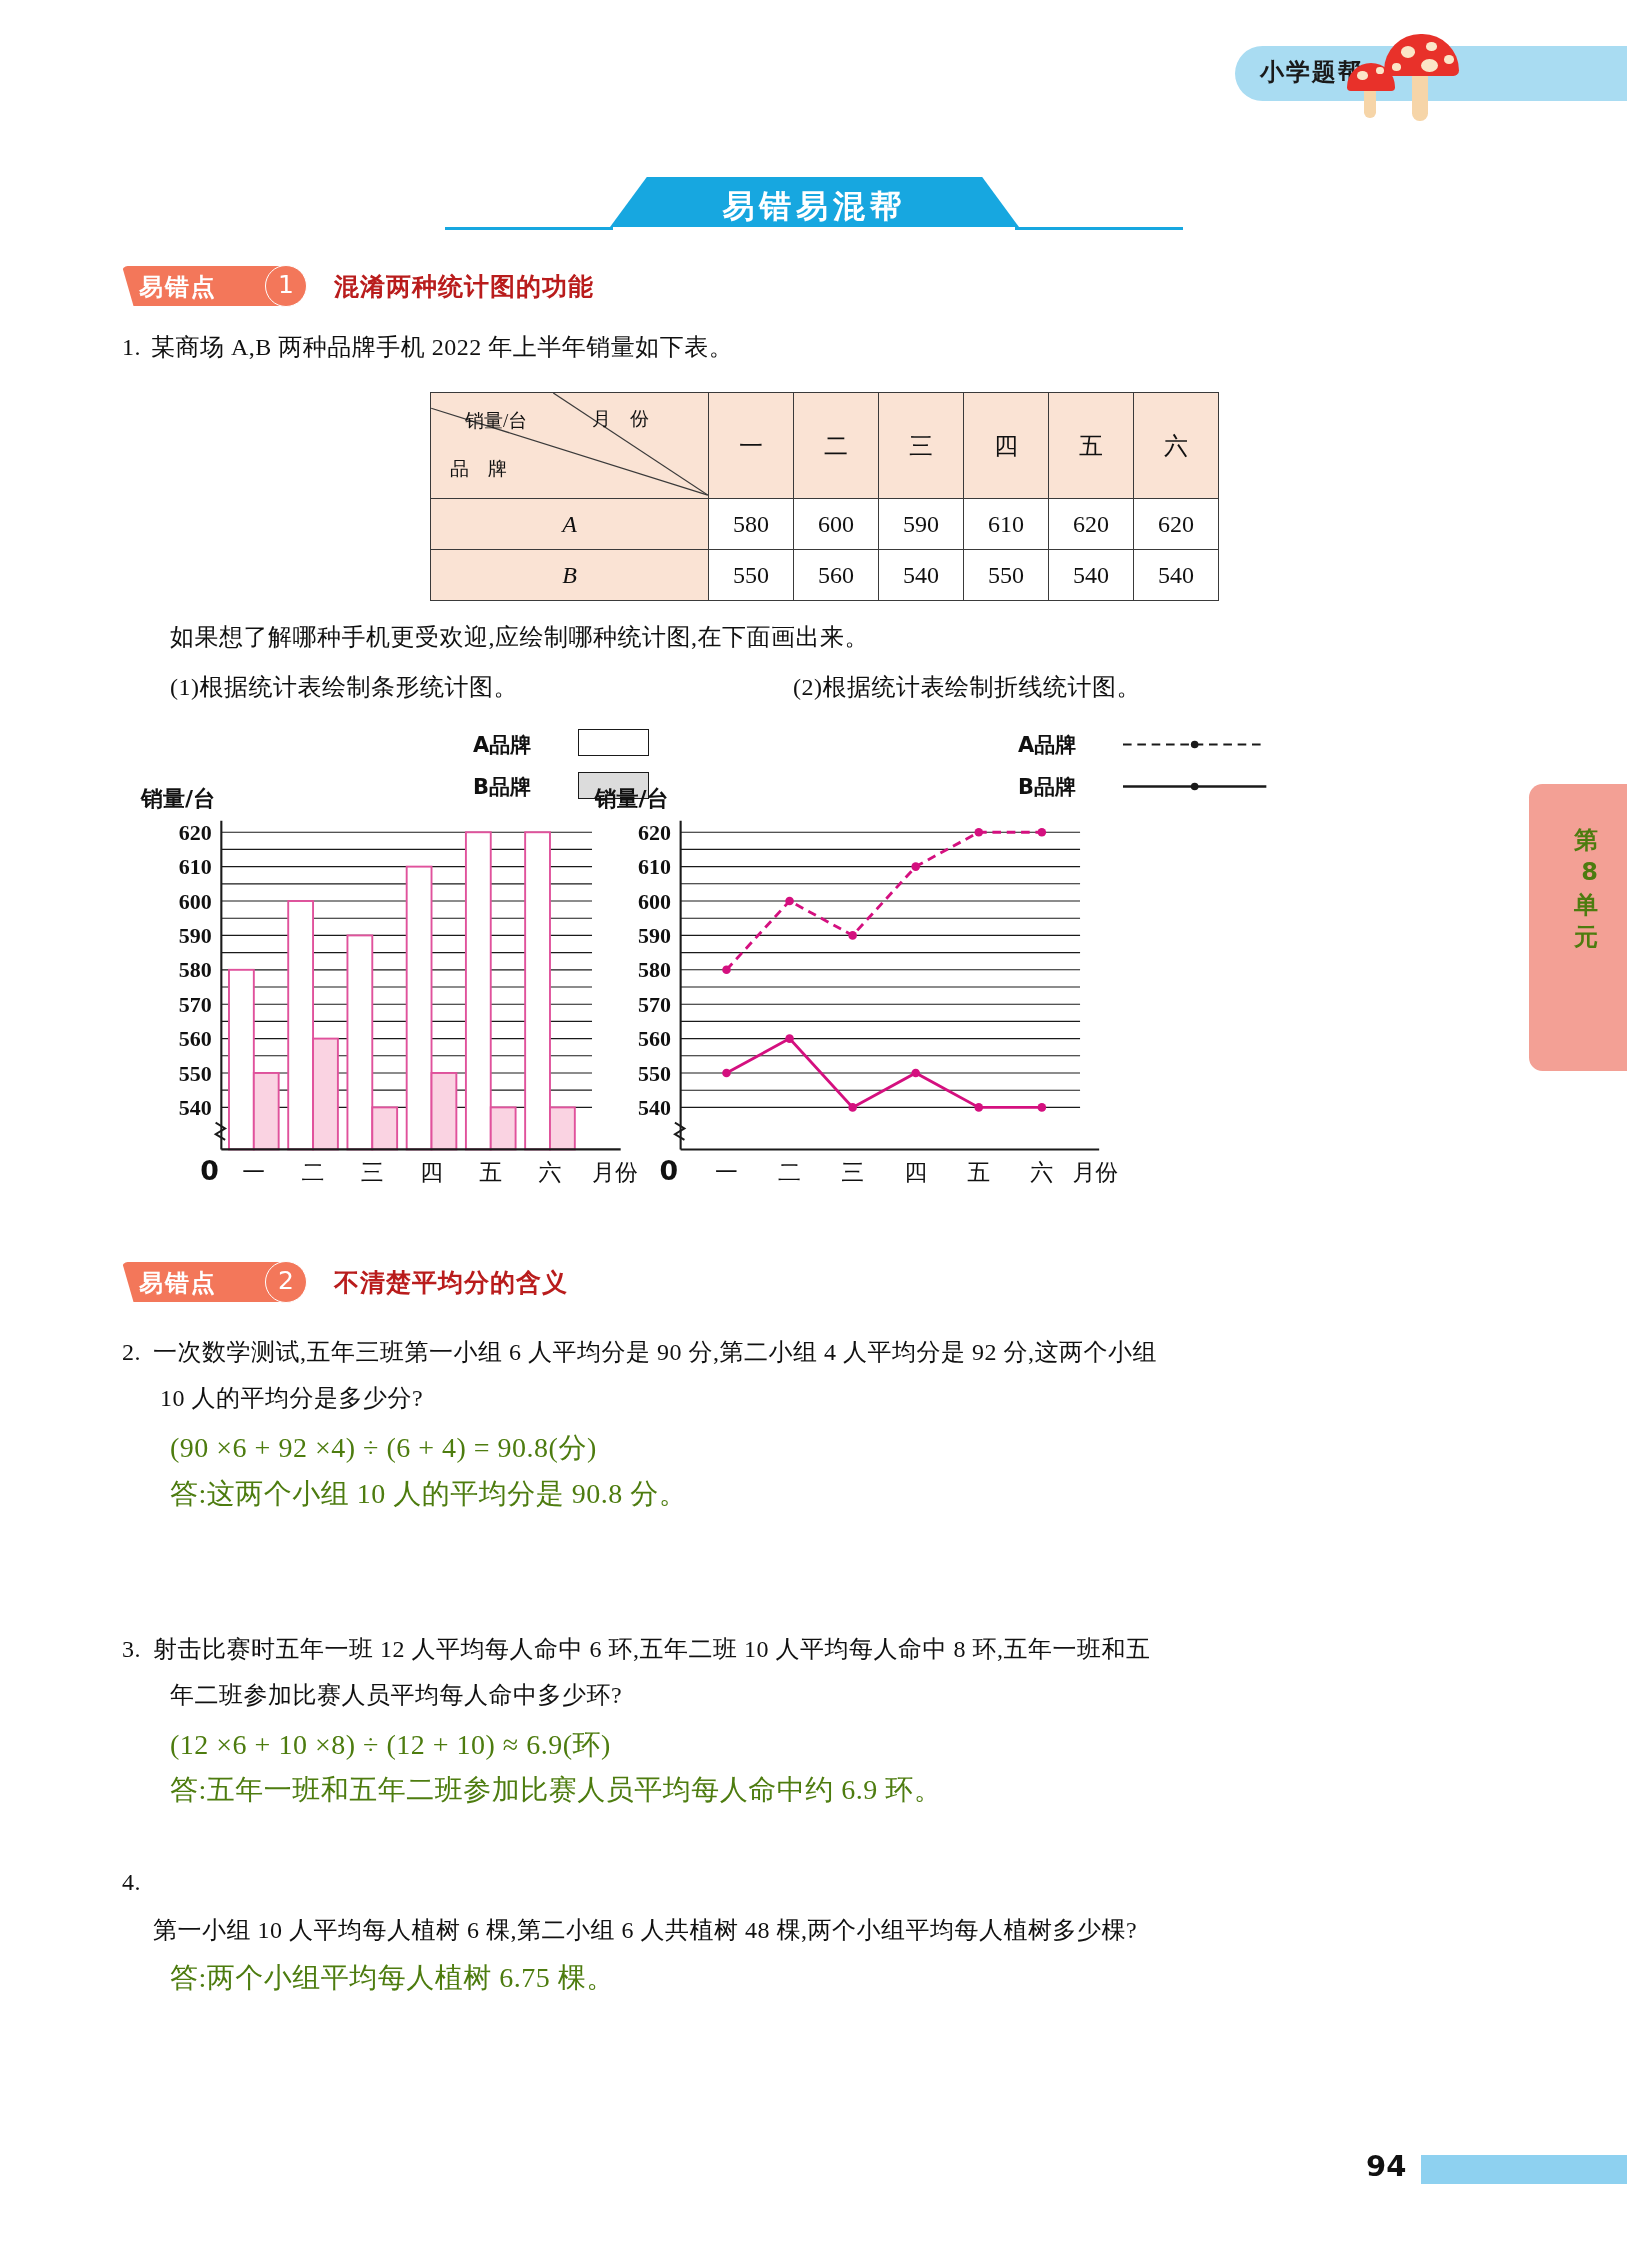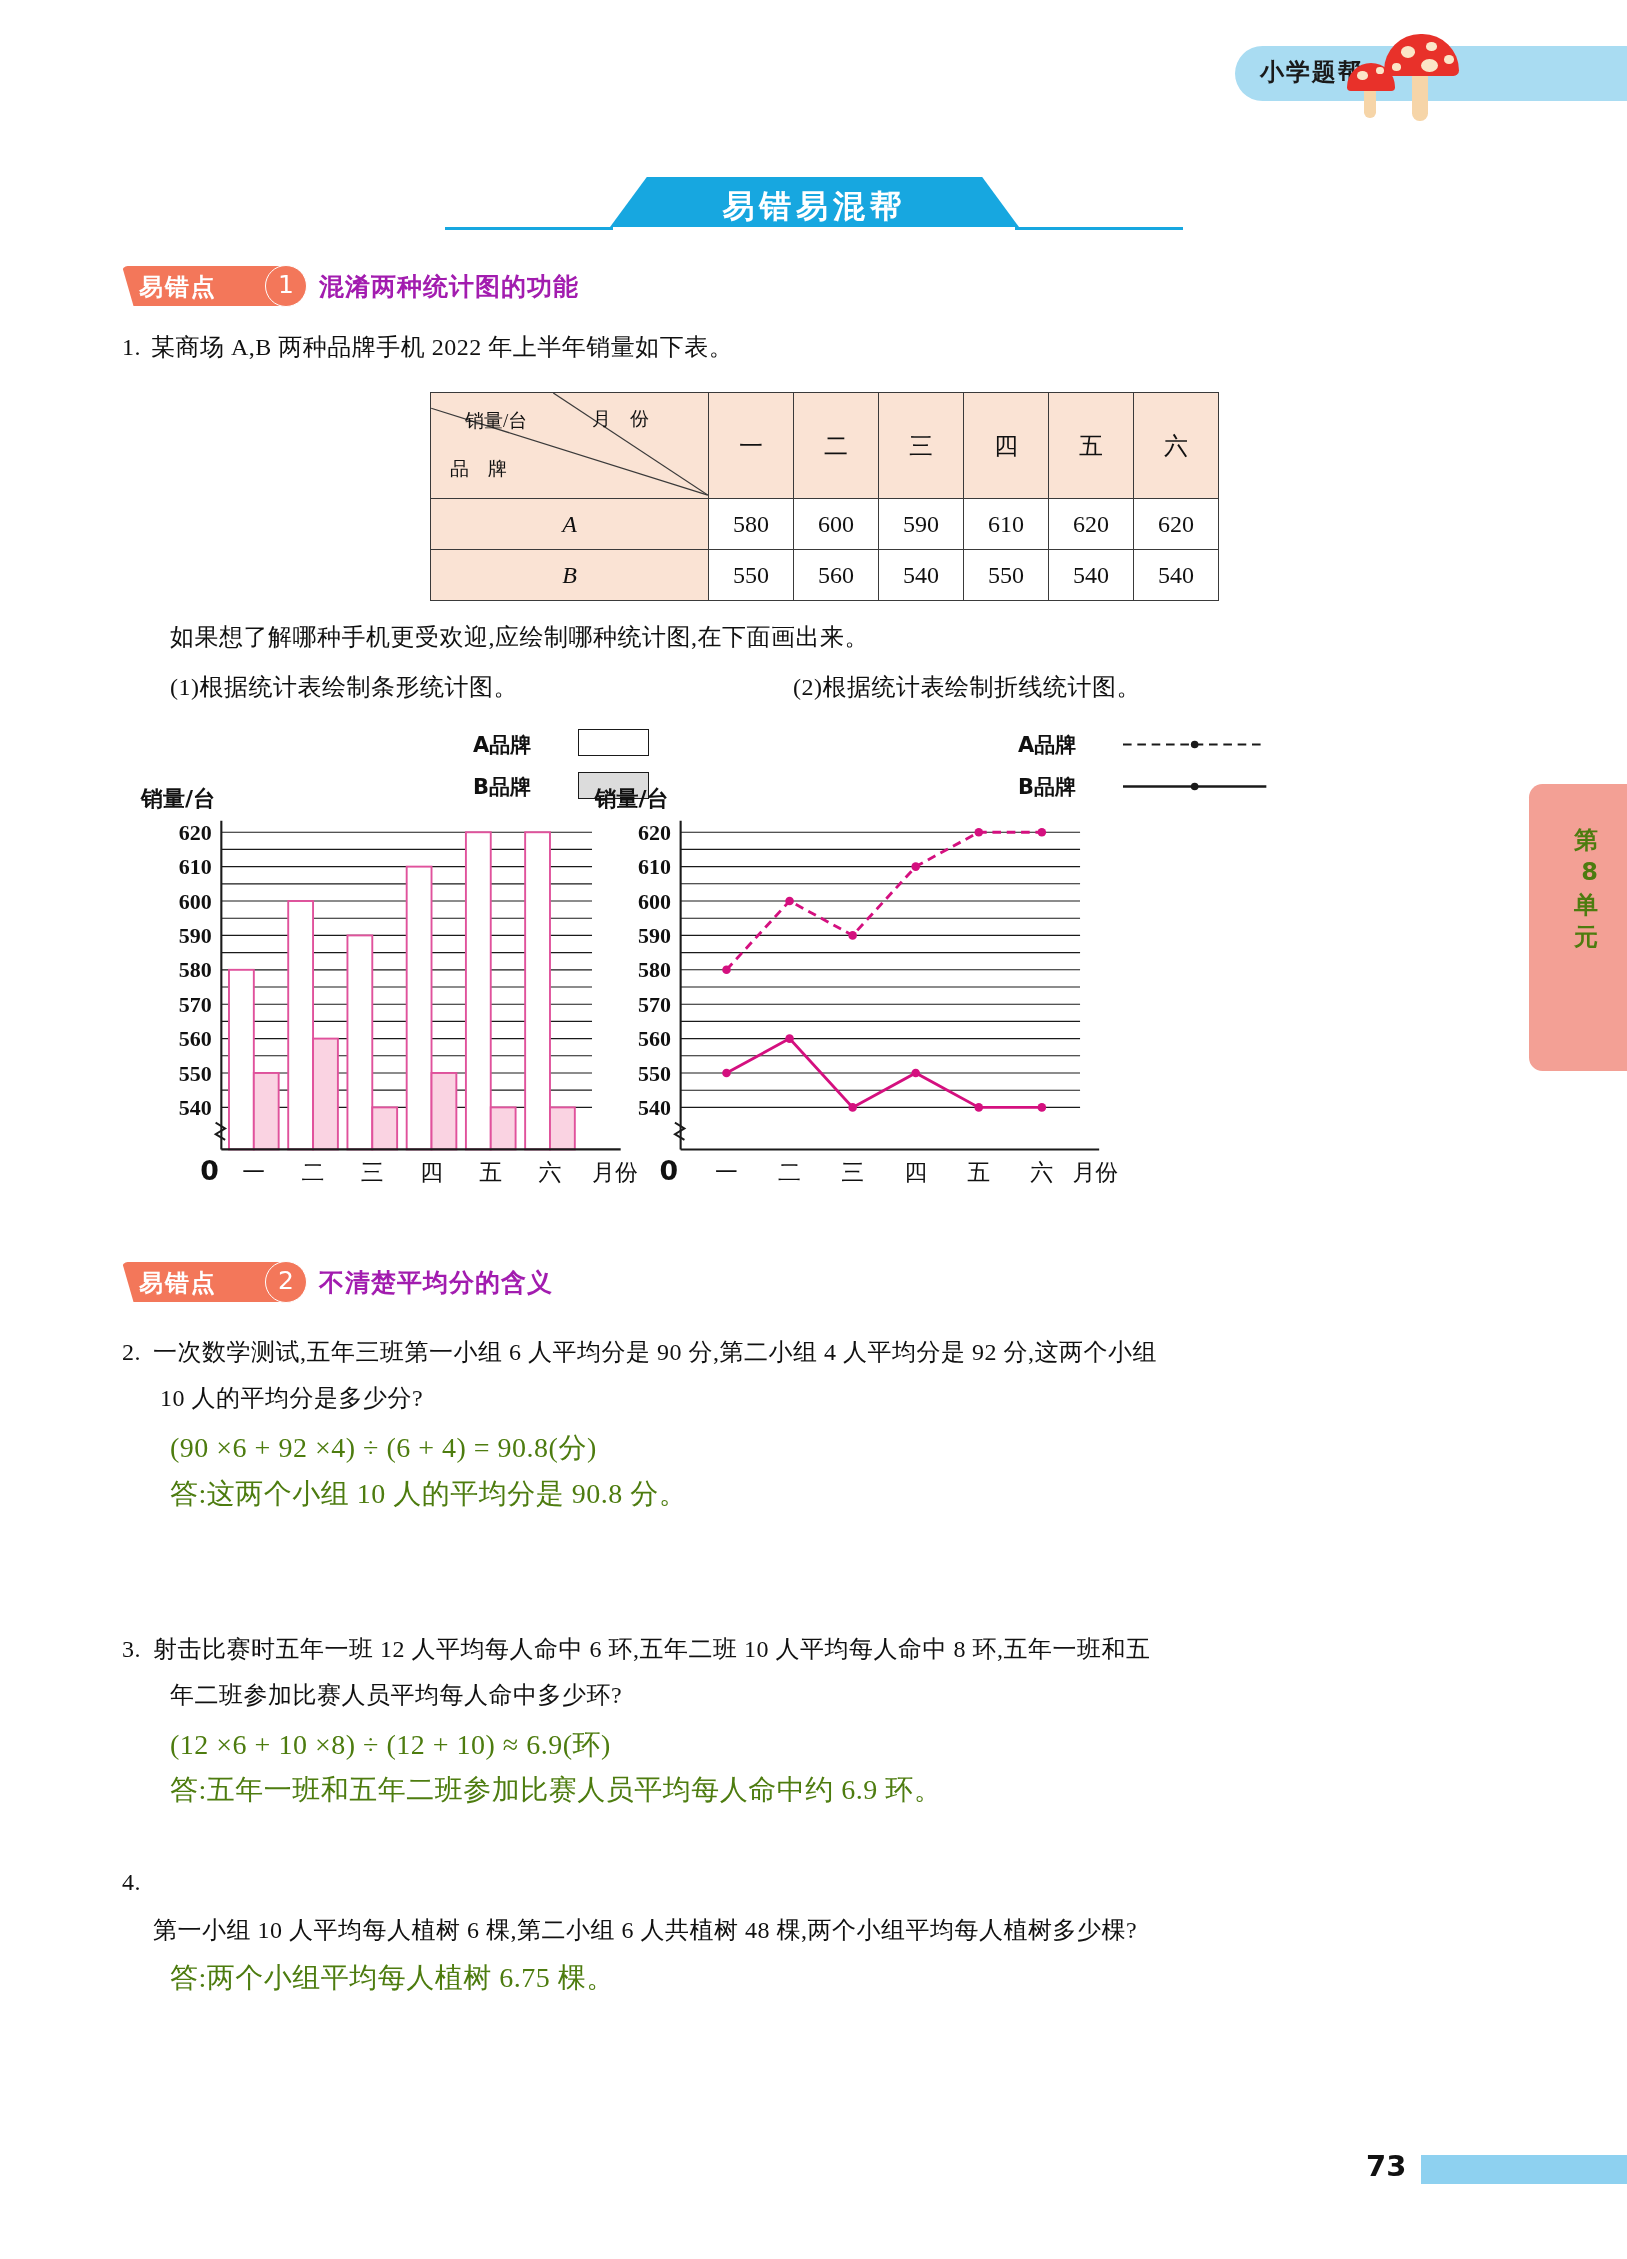--- a/index.html
+++ b/index.html
@@ -66,23 +66,23 @@
     font-family:"DejaVu Sans","Liberation Sans",sans-serif;
     font-size:24px;font-weight:bold;color:#ffffff;letter-spacing:1.9px;
   }
   .ecd-circle{
     position:absolute;left:143px;top:-1px;width:42px;height:42px;border-radius:50%;
     background:#f3775a;border:1.9px solid #ffffff;box-sizing:border-box;
     color:#fff;font-size:25px;text-align:center;line-height:38px;
     font-family:"DejaVu Sans","Liberation Sans",sans-serif;
   }
   .ecd-title{
-    position:absolute;left:197px;top:3.8px;
-    font-family:"DejaVu Sans","Liberation Sans",sans-serif;
-    font-size:25px;font-weight:bold;color:#a21caf;letter-spacing:1px;
+    position:absolute;left:212px;top:3.8px;
+    font-family:"DejaVu Sans","Liberation Sans",sans-serif;
+    font-size:25px;font-weight:bold;color:#b91c1c;letter-spacing:1px;
   }
 
   
   .btext{
     position:absolute;font-size:24px;color:#111;line-height:1.55;
     font-family:"Liberation Serif","DejaVu Serif",serif;letter-spacing:0.5px;
   }
   .ans{
     position:absolute;font-size:28px;color:#4d7c0f;line-height:1.55;
     font-family:"Liberation Serif","DejaVu Serif",serif;letter-spacing:0.5px;
@@ -396,16 +396,16 @@
   <div class="ans" style="left:170px;top:1768px;">答:五年一班和五年二班参加比赛人员平均每人命中约 6.9 环。</div>
 
   <div class="btext" style="left:122px;top:1864px;">4.</div>
   <div class="btext" style="left:153px;top:1864px;margin-top:48px;">第一小组 10 人平均每人植树 6 棵,第二小组 6 人共植树 48 棵,两个小组平均每人植树多少棵?</div>
   <div class="ans" style="left:170px;top:1956px;">答:两个小组平均每人植树 6.75 棵。</div>
 
   <div class="side-tab"></div>
   <div class="side-tab-text">第8单元</div>
 
   <div class="foot-bar"></div>
-  <div class="foot-num">73</div>
+  <div class="foot-num">94</div>
 
 </div>
 
 
 </body></html>

